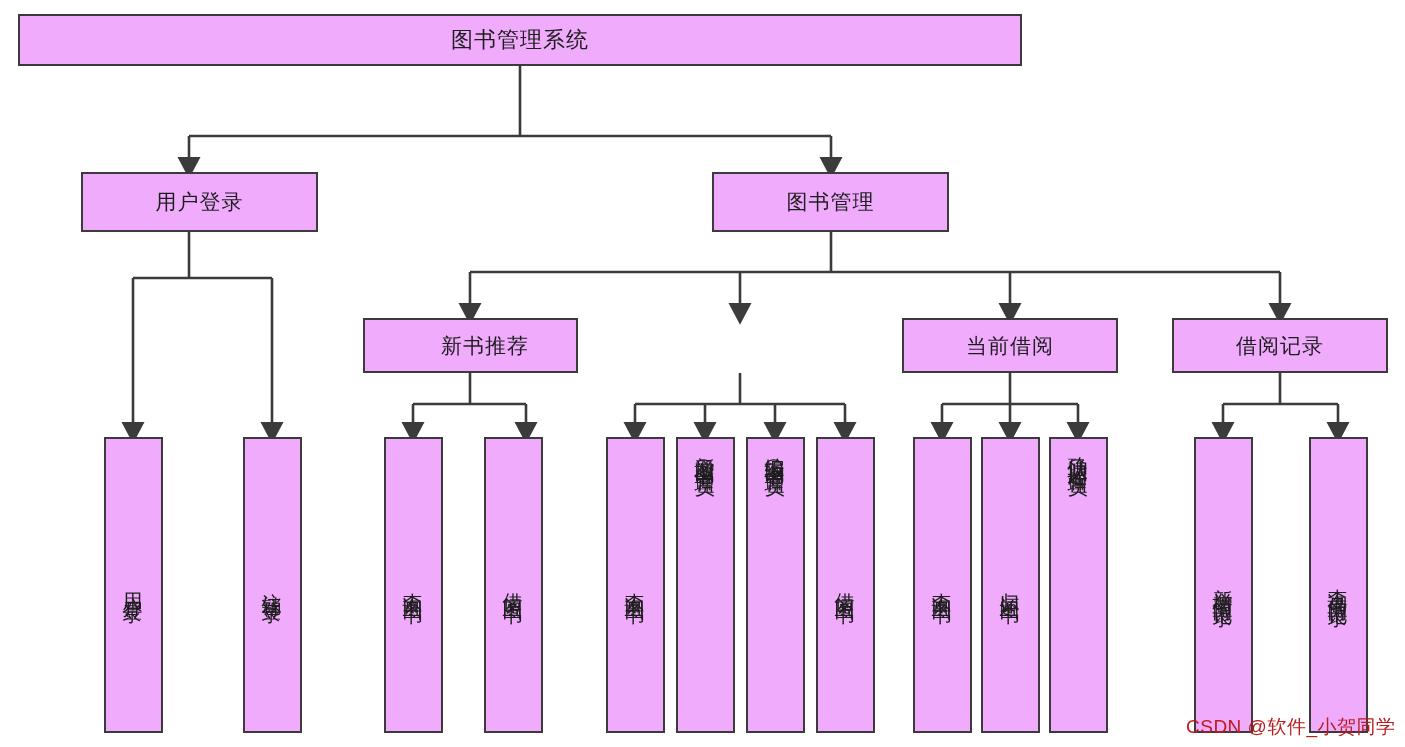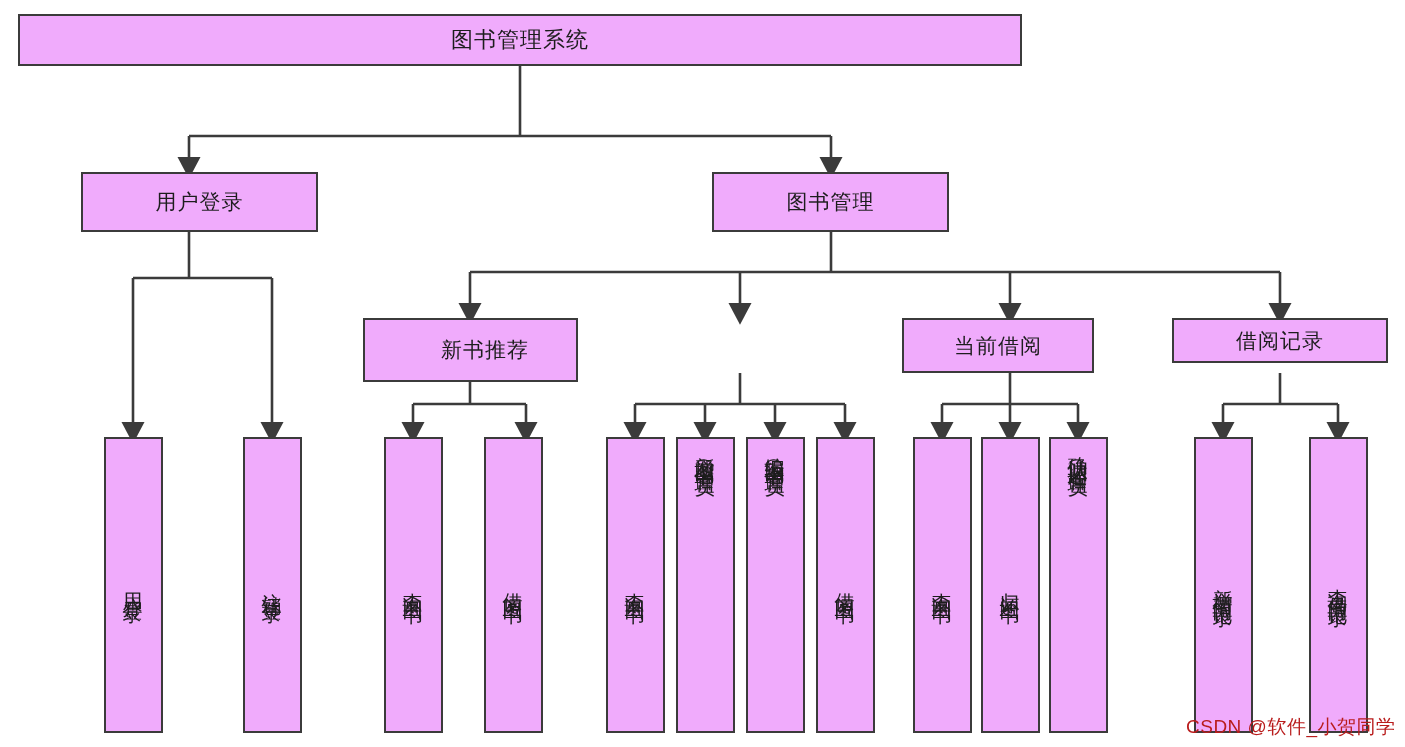--- a/index.html
+++ b/index.html
@@ -134,27 +134,27 @@
     <span>图书管理系统</span>
   </div>
 
   <div class="node h" style="left:81px; top:172px; width:237px; height:60px;">
     <span>用户登录</span>
   </div>
   <div class="node h" style="left:712px; top:172px; width:237px; height:60px;">
     <span>图书管理</span>
   </div>
 
-  <div class="node h" style="left:363px; top:318px; width:215px; height:64px;padding-left:29px;">
+  <div class="node h" style="left:363px; top:318px; width:215px; height:55px;padding-left:29px;">
     <span>新书推荐</span>
   </div>
-  <div class="node h" style="left:902px; top:318px; width:192px; height:55px;">
+  <div class="node h" style="left:902px; top:318px; width:216px; height:55px;">
     <span>当前借阅</span>
   </div>
-  <div class="node h" style="left:1172px; top:318px; width:216px; height:45px;">
+  <div class="node h" style="left:1172px; top:318px; width:216px; height:55px;">
     <span>借阅记录</span>
   </div>
 
   <div class="node v" style="left:104px; top:437px; width:59px; height:296px;">
     <span class="vlabel">用户登录</span>
   </div>
   <div class="node v" style="left:243px; top:437px; width:59px; height:296px;">
     <span class="vlabel">注销登录</span>
   </div>
 

